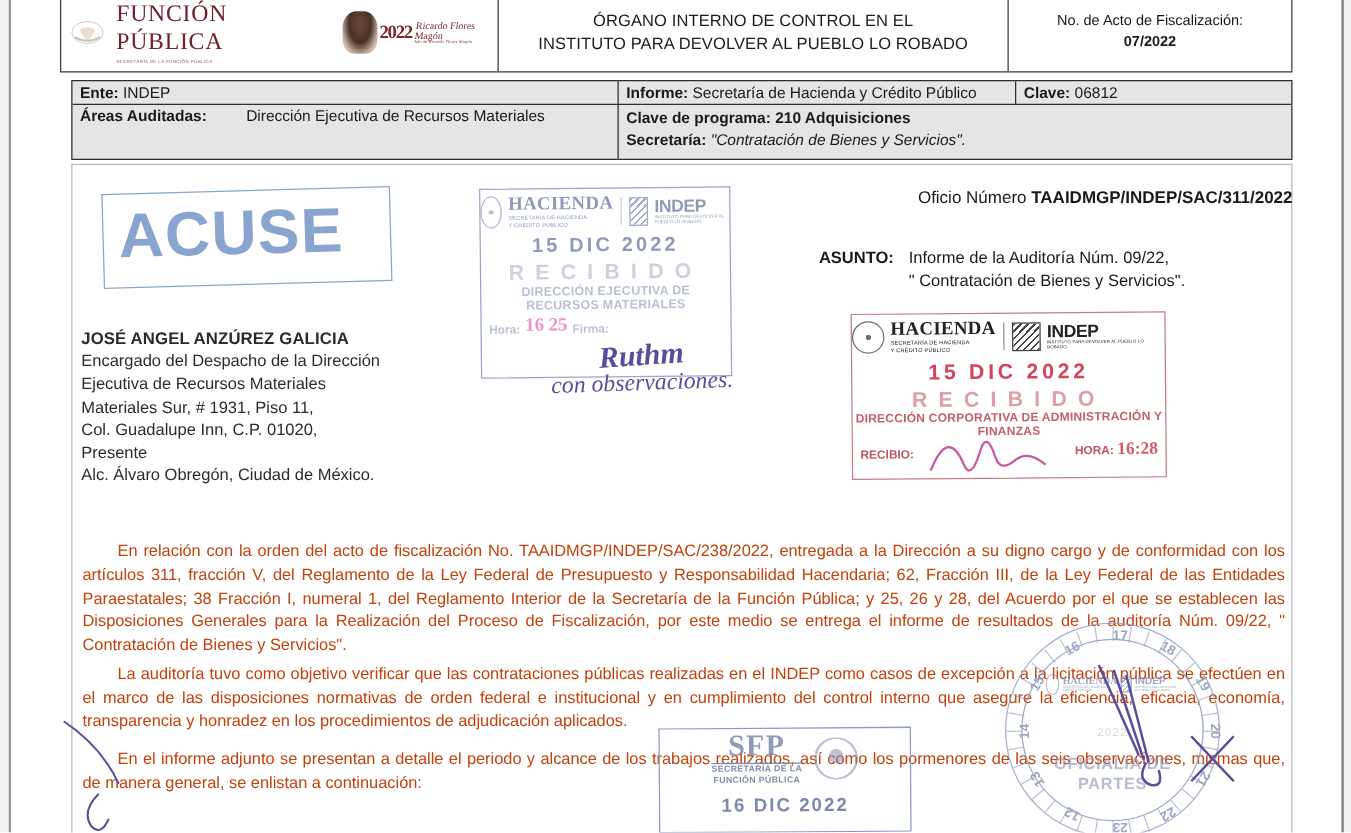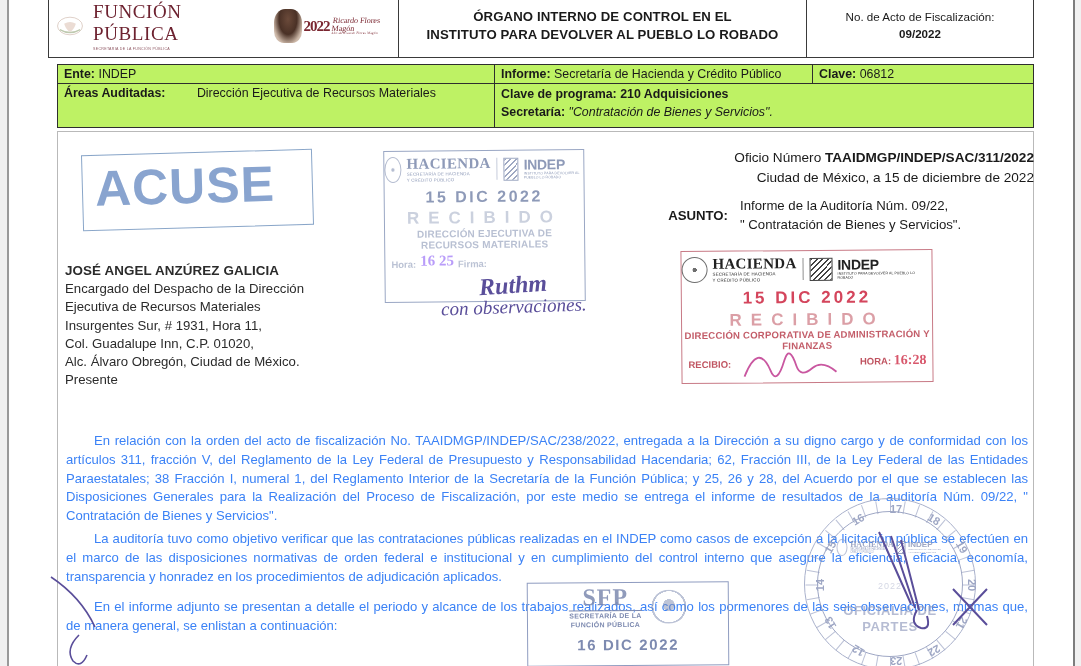--- a/index.html
+++ b/index.html
@@ -27,27 +27,27 @@
   .esc-mx{width:30px;height:22px;flex:none;opacity:.55;}
   .fp-word{font-family:"Liberation Serif", serif;font-size:19px;letter-spacing:.6px;color:#6d2230;font-weight:400;}
   .fp-sub{font-size:3.6px;letter-spacing:.3px;color:#8d5560;display:block;margin-top:2px;}
   .logo2022{display:flex;align-items:center;gap:2px;margin-left:4px;}
   .magon-face{width:30px;height:34px;border-radius:40% 40% 35% 35%;
     background:radial-gradient(ellipse at 50% 30%, #6b4a3a 0%, #4a3126 45%, #cbb6a6 75%, #e8ded6 100%);}
   .y2022{font-family:"Liberation Serif",serif;font-weight:700;font-size:15px;color:#7a2630;letter-spacing:-1px;}
   .magon-txt{font-family:"Liberation Serif",serif;font-size:8px;color:#7a2630;line-height:.95;transform:skewX(-8deg);}
   .magon-txt small{display:block;font-size:3.4px;letter-spacing:.2px;}
 
-  .hdr-mid-txt{text-align:center;font-size:13.2px;font-weight:700;line-height:1.35;letter-spacing:.1px;}
+  .hdr-mid-txt{text-align:center;font-size:13.2px;font-weight:400;line-height:1.35;letter-spacing:.1px;}
   .hdr-right-txt{text-align:center;font-size:11.6px;line-height:1.45;}
   .hdr-right-txt b{font-weight:700;}
 
   
   .info-table{position:absolute;left:48px;top:64px;width:977px;
-              border:1.2px solid #2e2e2e;box-sizing:border-box;background:#bef264;font-size:12.4px;}
+              border:1.2px solid #2e2e2e;box-sizing:border-box;background:#e5e5e5;font-size:12.4px;}
   .info-row{display:flex;box-sizing:border-box;}
   .info-row.r1{border-bottom:1.2px solid #2e2e2e;}
   .cell{box-sizing:border-box;padding:2px 6px;}
   .c-ente{width:437px;border-right:1.2px solid #2e2e2e;}
   .c-sector{width:318px;border-right:1.2px solid #2e2e2e;}
   .c-clave{flex:1;}
   .c-areas{width:437px;border-right:1.2px solid #2e2e2e;}
   .c-prog{flex:1;line-height:1.45;padding-bottom:5px;}
   .lbl{font-weight:700;}
   .ital{font-style:italic;}
@@ -63,21 +63,21 @@
   .acuse span{position:absolute;left:12px;top:4px;font-family:"Liberation Sans",sans-serif;
          font-weight:700;font-size:50px;letter-spacing:1px;color:#6e90c4;opacity:.88;}
 
   
   .addr{position:absolute;left:56px;top:262px;font-size:13.2px;line-height:1.37;color:#2b2b2b;}
   .addr .nm{font-weight:700;font-size:13.4px;letter-spacing:.1px;}
 
   
   .oficio{position:absolute;left:595px;top:148px;width:430px;text-align:right;font-size:13.6px;line-height:1.5;}
   .oficio b{font-weight:700;}
-  .asunto{position:absolute;left:633px;top:196px;width:425px;font-size:13.2px;line-height:1.45;display:flex;align-items:center;}
+  .asunto{position:absolute;left:620px;top:196px;width:425px;font-size:13.2px;line-height:1.45;display:flex;}
   .asunto .k{font-weight:700;width:86px;flex:none;text-align:right;padding-right:12px;}
 
   
   .stamp{position:absolute;box-sizing:border-box;font-family:"Liberation Sans",sans-serif;}
   .st-blue{border:1.4px solid #9aa7c4;color:#8e9ab8;}
   .st-row-logo{display:flex;align-items:center;justify-content:center;gap:5px;padding-top:5px;}
   .st-esc{width:24px;height:24px;border-radius:50%;border:1.2px solid currentColor;opacity:.65;
           background:radial-gradient(circle,currentColor 12%,transparent 13%);}
   .st-hac{font-family:"Liberation Serif",serif;font-weight:700;font-size:15px;letter-spacing:.3px;line-height:1;}
   .st-hac small{display:block;font-family:"Liberation Sans",sans-serif;font-weight:400;font-size:4.4px;letter-spacing:.2px;margin-top:1px;}
@@ -136,21 +136,21 @@
              font-weight:700;letter-spacing:.6px;line-height:1.25;opacity:.75;}
   .circ .yr{position:absolute;left:0;right:0;top:82px;text-align:center;font-size:9px;opacity:.45;letter-spacing:1px;}
 
   .scrawl{position:absolute;pointer-events:none;}
   .scrawl-1{left:862px;top:530px;}
   .scrawl-2{left:940px;top:583px;}
   .scrawl-3{left:40px;top:575px;}
 
   
   .para{position:absolute;left:57px;width:962px;font-size:13.1px;line-height:1.43;
-        text-align:justify;color:#3b82f6;}
+        text-align:justify;color:#c2410c;}
   .p1{top:419px;}
   .p2{top:517px;}
   .p3{top:585px;}
   .para .ind{display:inline-block;width:28px;}
 </style>
 </head>
 <body>
 
 <div class="scan-left-bar"></div>
 <div class="scan-right-bar"></div>
@@ -182,21 +182,21 @@
     <div class="hdr-cell hdr-mid">
       <div class="hdr-mid-txt">
         <div>ÓRGANO INTERNO DE CONTROL EN EL</div>
         <div>INSTITUTO PARA DEVOLVER AL PUEBLO LO ROBADO</div>
       </div>
     </div>
 
     <div class="hdr-cell hdr-right">
       <div class="hdr-right-txt">
         <div>No. de Acto de Fiscalización:</div>
-        <div><b>09/2022</b></div>
+        <div><b>07/2022</b></div>
       </div>
     </div>
   </div>
 
   <div class="info-table">
     <div class="info-row r1">
       <div class="cell c-ente">
         <span class="lbl">Ente:</span>
         <span>INDEP</span>
       </div>
@@ -231,39 +231,38 @@
 
   <div class="acuse">
     <span>ACUSE</span>
   </div>
 
   <div class="oficio">
     <div>
       <span>Oficio Número</span>
       <b>TAAIDMGP/INDEP/SAC/311/2022</b>
     </div>
-    <div>Ciudad de México, a 15 de diciembre de 2022</div>
   </div>
 
   <div class="asunto">
     <div class="k">ASUNTO:</div>
     <div>
       <div>Informe de la Auditoría Núm. 09/22,</div>
       <div>" Contratación de Bienes y Servicios".</div>
     </div>
   </div>
 
   <div class="addr">
     <div class="nm">JOSÉ ANGEL ANZÚREZ GALICIA</div>
     <div>Encargado del Despacho de la Dirección</div>
     <div>Ejecutiva de Recursos Materiales</div>
-    <div>Insurgentes Sur, # 1931, Hora 11,</div>
+    <div>Materiales Sur, # 1931, Piso 11,</div>
     <div>Col. Guadalupe Inn, C.P. 01020,</div>
+    <div>Presente</div>
     <div>Alc. Álvaro Obregón, Ciudad de México.</div>
-    <div>Presente</div>
   </div>
 
   <div class="stamp st-blue stamp1">
     <div class="st-row-logo">
       <div class="st-esc"></div>
       <div class="st-hac">
         <span>HACIENDA</span>
         <small>SECRETARÍA DE HACIENDA</small>
         <small>Y CRÉDITO PÚBLICO</small>
       </div>
@@ -275,21 +274,21 @@
       </div>
     </div>
     <div class="st-date">15 DIC 2022</div>
     <div class="st-recib">RECIBIDO</div>
     <div class="st-dept">
       <div>DIRECCIÓN EJECUTIVA DE</div>
       <div>RECURSOS MATERIALES</div>
     </div>
     <div class="st-foot">
       <span>Hora:</span>
-      <span style="color:#8b5cf6;font-family:'Liberation Serif',serif;font-size:15px;opacity:1;">16 25</span>
+      <span style="color:#ec4899;font-family:'Liberation Serif',serif;font-size:15px;opacity:1;">16 25</span>
       <span>Firma:</span>
     </div>
   </div>
   <div class="hand hand-firma">Ruthm</div>
   <div class="hand hand-obs">con observaciones.</div>
 
   <div class="stamp stamp2">
     <div class="st-row-logo" style="color:#222;">
       <div class="st-esc"></div>
       <div class="st-hac">

